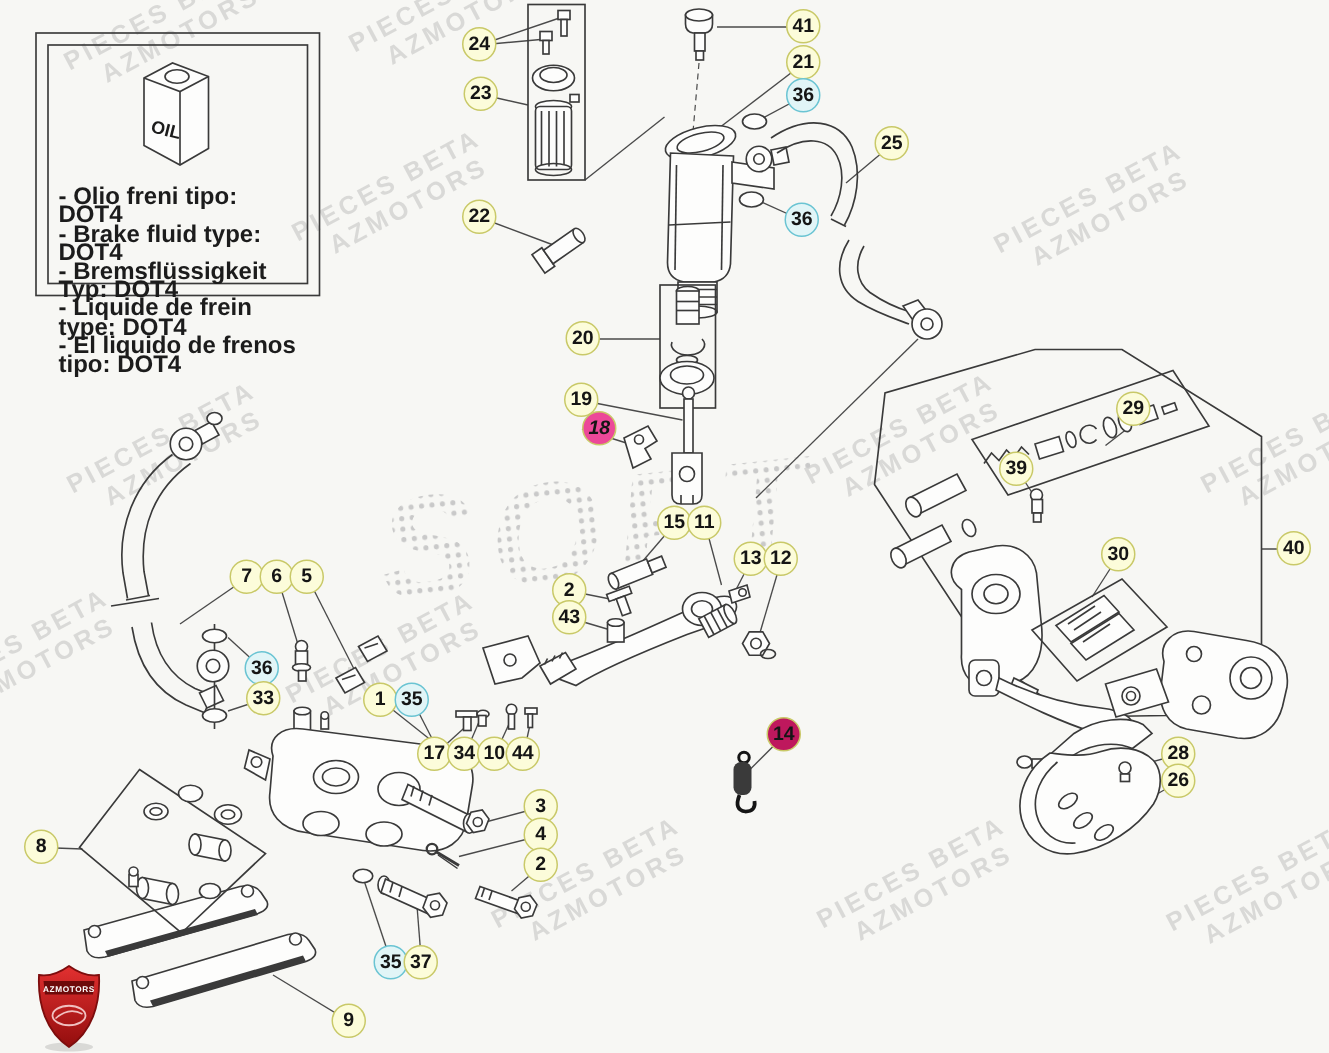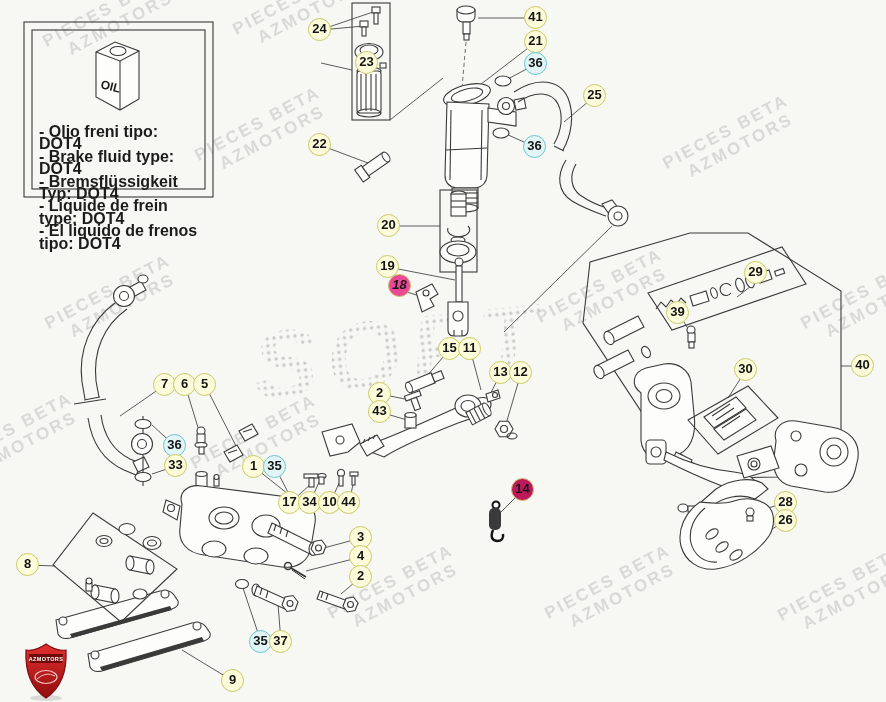--- a/index.html
+++ b/index.html
@@ -489,21 +489,21 @@
   <div id="infobox-text">
       <div>- Olio freni tipo: DOT4</div>
       <div>- Brake fluid type: DOT4</div>
       <div>- Bremsflüssigkeit Typ: DOT4</div>
       <div>- Liquide de frein type: DOT4</div>
       <div>- El liquido de frenos tipo: DOT4</div>
     </div>
 
   <div id="callout-layer">
       <div class="callout" style="left: 308px; top: 18px; background: rgb(252, 252, 218); border-color: rgb(201, 201, 104);">24</div>
-      <div class="callout" style="left: 309px; top: 51px; background: rgb(252, 252, 218); border-color: rgb(201, 201, 104); margin-left: 46px;">23</div>
+      <div class="callout" style="left: 309px; top: 51px; background: rgb(252, 252, 218); border-color: rgb(201, 201, 104);">23</div>
       <div class="callout" style="left: 308px; top: 133px; background: rgb(252, 252, 218); border-color: rgb(201, 201, 104);">22</div>
       <div class="callout" style="left: 524px; top: 6px; background: rgb(252, 252, 218); border-color: rgb(201, 201, 104);">41</div>
       <div class="callout" style="left: 524px; top: 30px; background: rgb(252, 252, 218); border-color: rgb(201, 201, 104);">21</div>
       <div class="callout" style="left: 524px; top: 52px; background: rgb(225, 245, 247); border-color: rgb(106, 196, 211);">36</div>
       <div class="callout" style="left: 583px; top: 84px; background: rgb(252, 252, 218); border-color: rgb(201, 201, 104);">25</div>
       <div class="callout" style="left: 523px; top: 135px; background: rgb(225, 245, 247); border-color: rgb(106, 196, 211);">36</div>
       <div class="callout" style="left: 377px; top: 214px; background: rgb(252, 252, 218); border-color: rgb(201, 201, 104);">20</div>
       <div class="callout" style="left: 376px; top: 255px; background: rgb(252, 252, 218); border-color: rgb(201, 201, 104);">19</div>
       <div class="callout" style="left: 388px; top: 274px; background: #ec4899; border-color: rgb(201, 201, 104); font-style: italic;">18</div>
       <div class="callout" style="left: 438px; top: 337px; background: rgb(252, 252, 218); border-color: rgb(201, 201, 104);">15</div>

